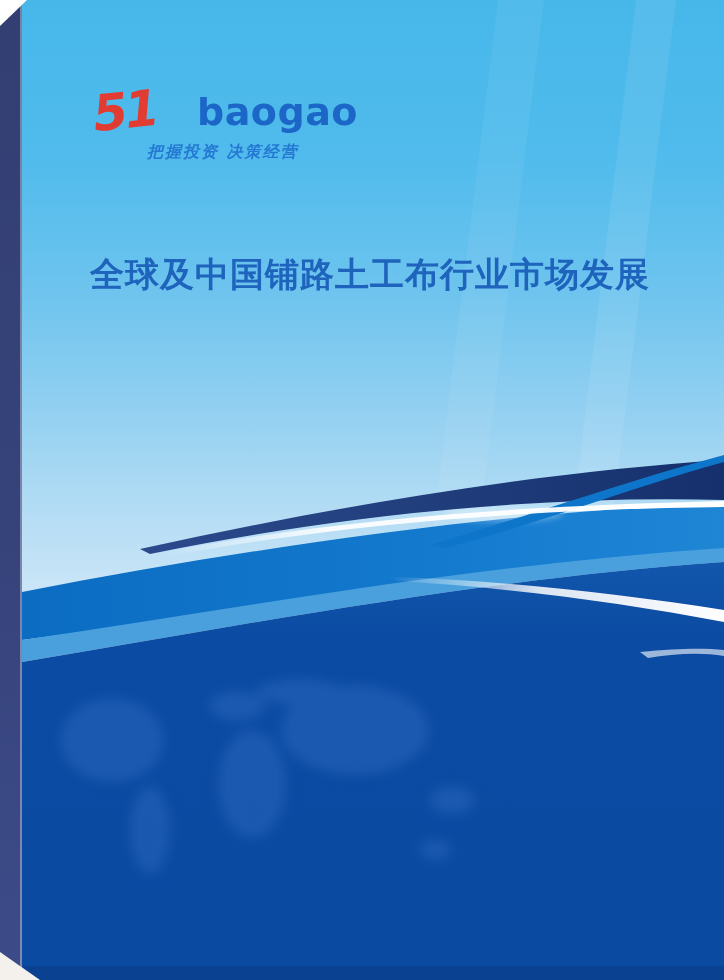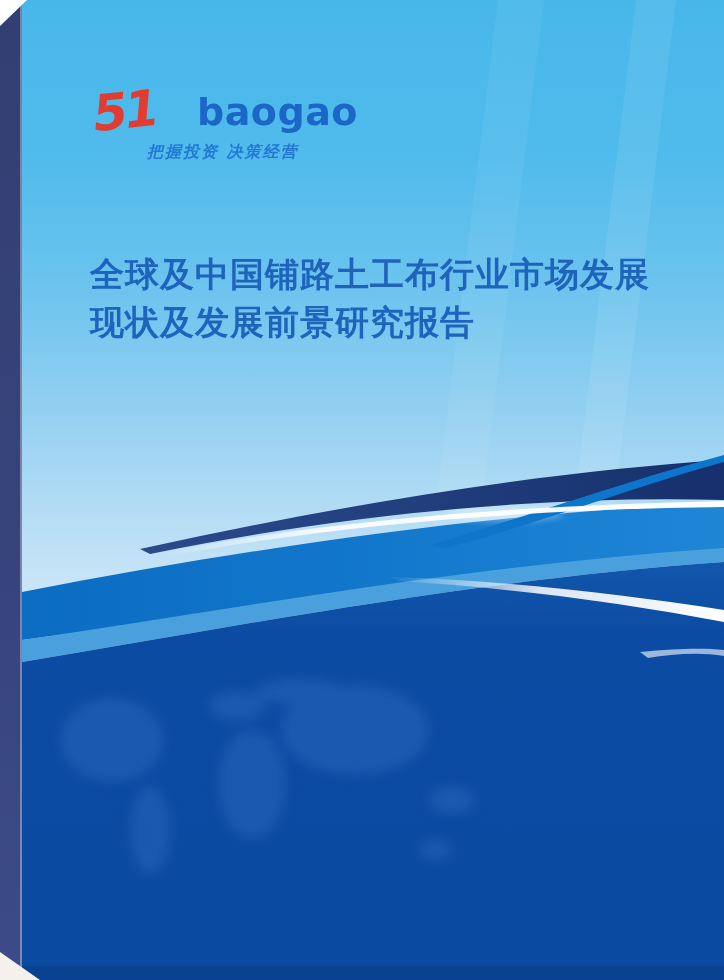--- a/index.html
+++ b/index.html
@@ -148,16 +148,15 @@
   <div class="corner-bl"></div>
 
   <div class="logo">
     <span class="logo-mark">51</span>
     <span class="logo-name">baogao</span>
     <span class="logo-tagline">把握投资 决策经营</span>
   </div>
 
   <div class="title">
     <div>全球及中国铺路土工布行业市场发展</div>
-    <div>现状及发展前景研究报告</div>
   </div>
 
 </div>
 
 </body></html>

